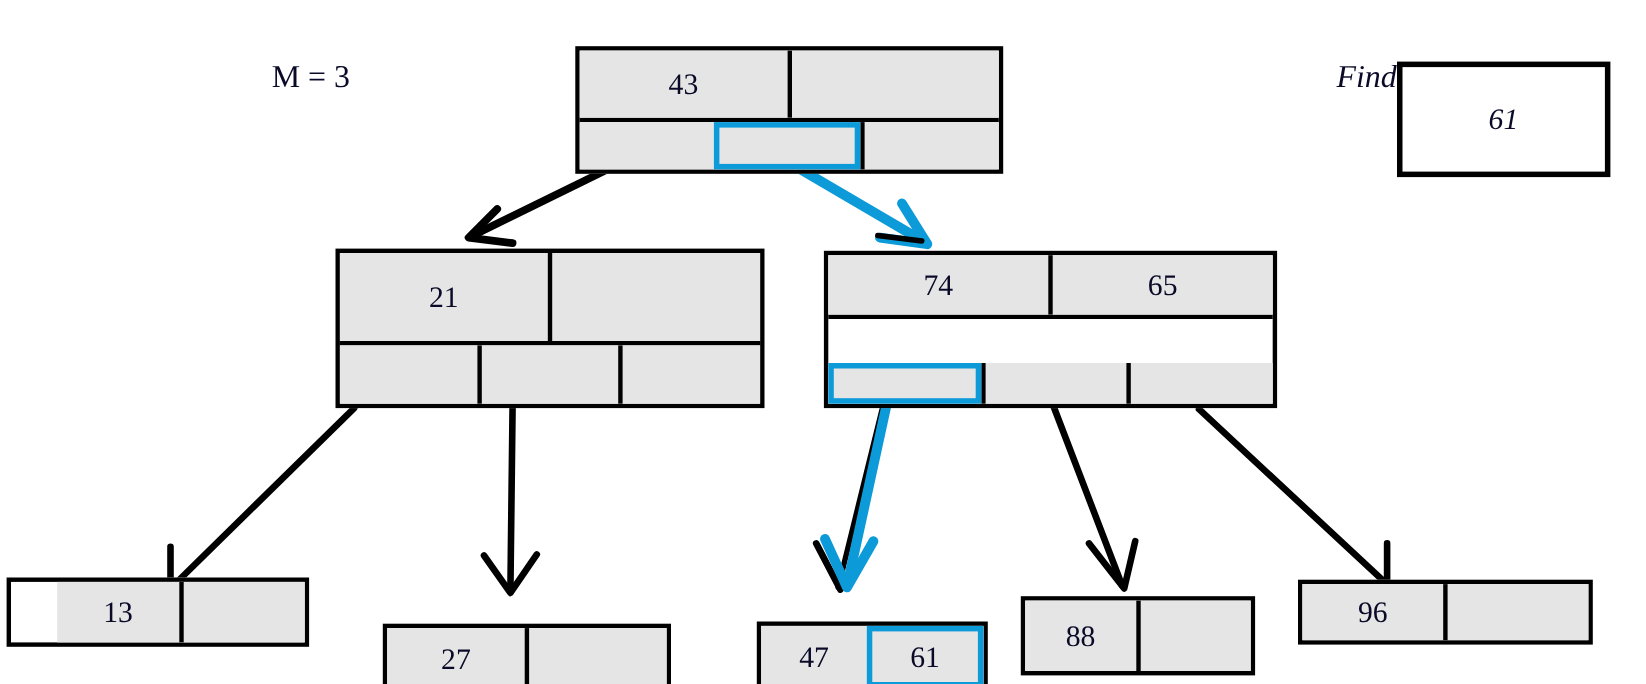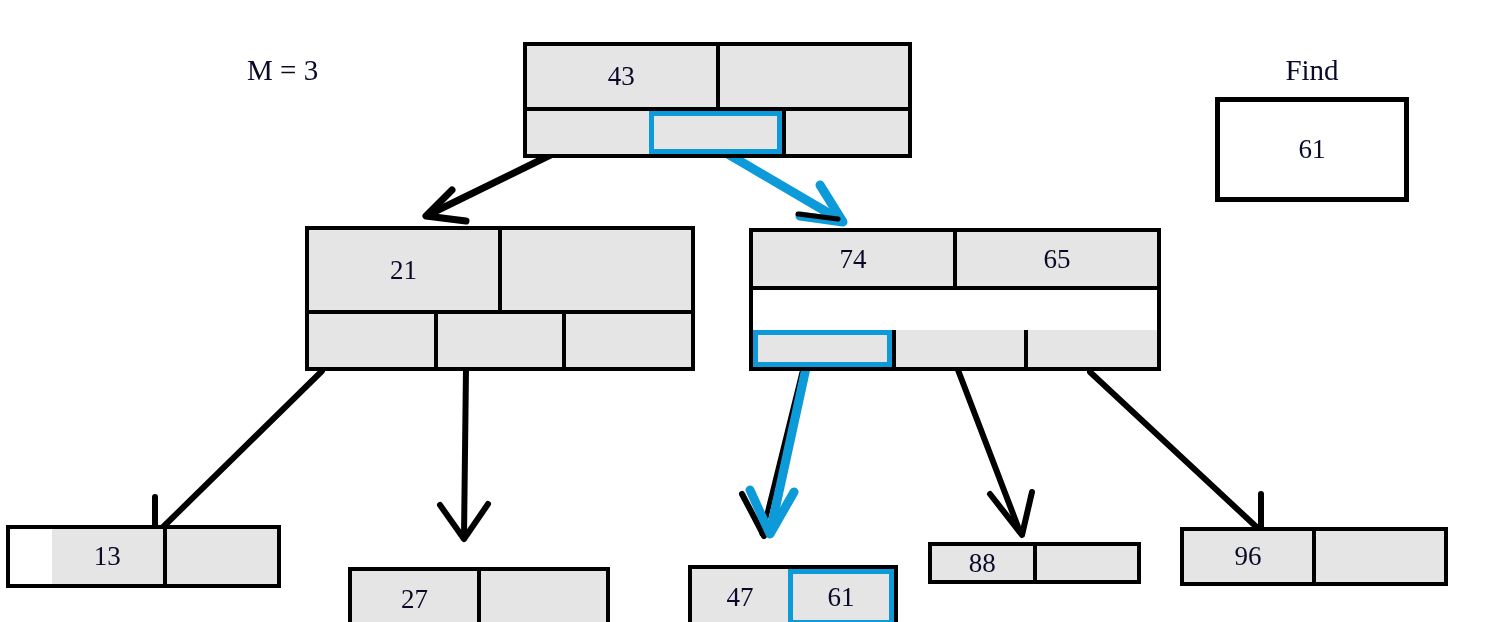--- a/index.html
+++ b/index.html
@@ -69,22 +69,22 @@
   }
   
   .node.leaf .key-row {
     border-bottom: none;
     flex: 1 1 100%;
   }
   
   .find-wrap {
     position: absolute;
     display: flex;
-    flex-direction: column;
-    align-items: center;
+    flex-direction: row;
+    font-style: italic;
   }
   .find-label {
     font-size: 29px;
     color: #0a0a28;
     line-height: 1;
     margin-bottom: 12px;
   }
   .find-box {
     box-sizing: border-box;
     width: 194px;
@@ -211,21 +211,21 @@
     </div>
   </div>
 
   <div class="node leaf" style="left:688px; top:537px; width:210px; height:64px;margin-top:28px;">
     <div class="key-row">
       <div class="cell">47</div>
       <div class="cell sel">61</div>
     </div>
   </div>
 
-  <div class="node leaf" style="left:928px; top:542px; width:213px; height:42px;">
+  <div class="node leaf" style="left:928px; top:542px; width:213px; height:72px;">
     <div class="key-row">
       <div class="cell">88</div>
       <div class="cell"></div>
     </div>
   </div>
 
   <div class="node leaf" style="left:1180px; top:527px; width:268px; height:59px;text-align:right;">
     <div class="key-row">
       <div class="cell">96</div>
       <div class="cell"></div>

